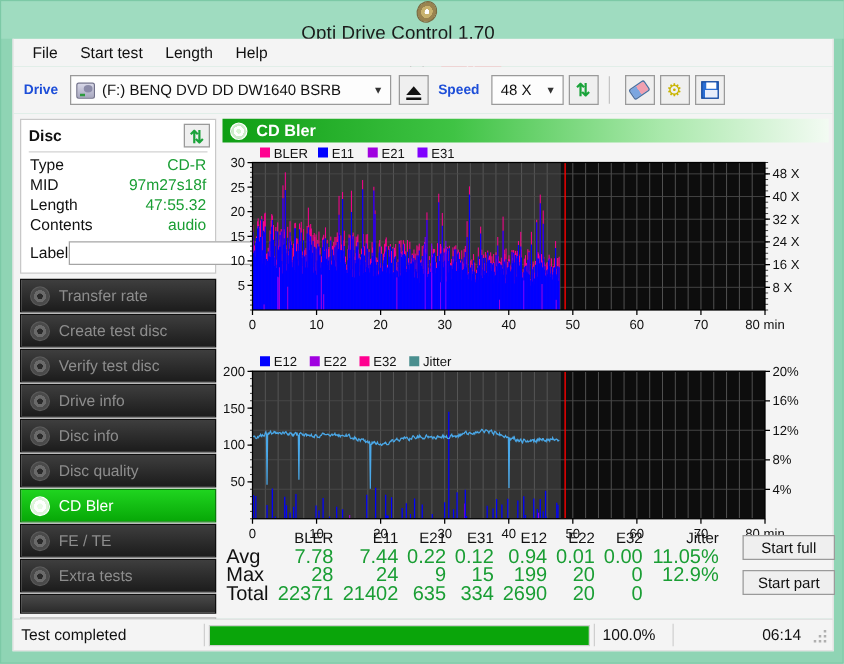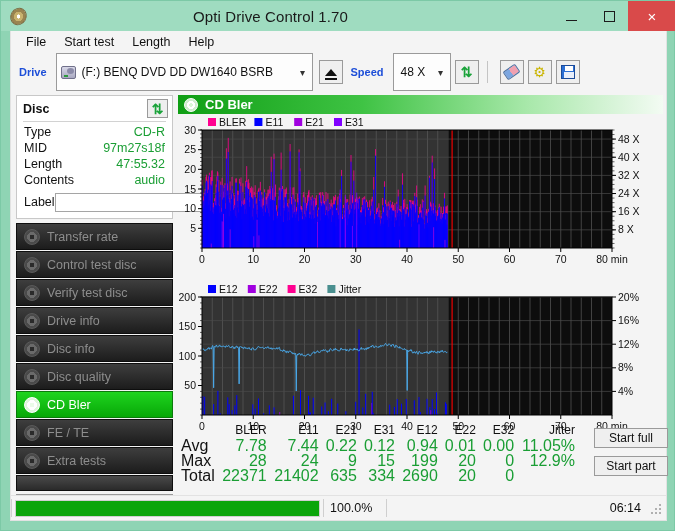--- a/index.html
+++ b/index.html
@@ -14,21 +14,21 @@
   .window {
     position: relative;
     width: 675px; height: 531px;
     background: #8fd4b4;
     border: 1px solid #7cc9a6;
   }
   
   .titlebar {
     position: absolute; left:0; top:0; width:675px; height:30px;
     background:#9fdcc0;
-    display:flex; align-items:center;
+    display:flex; align-items:center;flex-direction:column;
   }
   .app-icon {
     width:22px; height:22px; margin-left:6px; position:relative;
     display:flex;align-items:center;justify-content:center;
   }
   .app-icon .disc {
     width:17px;height:17px;border-radius:50%;
     background: radial-gradient(circle at 50% 50%, #fff 0 18%, #c8b26e 19% 44%, #9a8450 45% 70%, #e8dfc0 71% 100%);
     border:1px solid #7a6a40;
     transform: rotate(-18deg) skewX(-6deg);
@@ -57,21 +57,21 @@
 
   
   .toolbar {
     position:absolute; left:9px; top:52px; width:657px; height:38px;
     background:#f4f4f4;
     display:flex; align-items:center;
     border-left:1px solid #e2e2e2; border-right:1px solid #e2e2e2;
   }
   .tb-label { font-weight:bold; font-size:11px; color:#1d4ed8; margin:0 9px 0 8px; }
   .combo {
-    height:38px; background:#fdfdfd; border:1px solid #9a9a9a;
+    height:24px; background:#fdfdfd; border:1px solid #9a9a9a;
     display:flex; align-items:center; position:relative;
   }
   .combo.drive { width:257px; }
   .combo.speed { width:58px; }
   .drive-ic {
     width:15px;height:13px;margin-left:4px;position:relative;
     background:linear-gradient(#d8d8e8,#a8a8c0);
     border:1px solid #70708a; border-radius:2px;
   }
   .drive-ic:after{content:"";position:absolute;left:2px;bottom:1px;width:4px;height:2px;background:#2d9a3e;}
@@ -303,21 +303,21 @@
         </div>
       </div>
 
       <div class="navlist">
         <div class="navbtn">
           <span class="nic"></span>
           <span>Transfer rate</span>
         </div>
         <div class="navbtn">
           <span class="nic"></span>
-          <span>Control test disc</span>
+          <span>Create test disc</span>
         </div>
         <div class="navbtn">
           <span class="nic"></span>
           <span>Verify test disc</span>
         </div>
         <div class="navbtn">
           <span class="nic"></span>
           <span>Drive info</span>
         </div>
         <div class="navbtn">
@@ -1799,20 +1799,21 @@
     </div>
 
     <div class="sidebtns">
       <div class="sbtn">Start full</div>
       <div class="sbtn">Start part</div>
     </div>
 
   </div>
 
   <div class="statusbar">
+    <div class="st-text">Test completed</div>
     <div class="st-div"></div>
     <div class="progress">
         <div class="bar" id="progbar" style="width: 100%;"></div>
       </div>
     <div class="st-div"></div>
     <div class="st-pct">100.0%</div>
     <div class="st-div"></div>
     <div class="st-time">06:14</div>
     <div class="grip">
         <i style="right: 1px; bottom: 1px;"></i>

